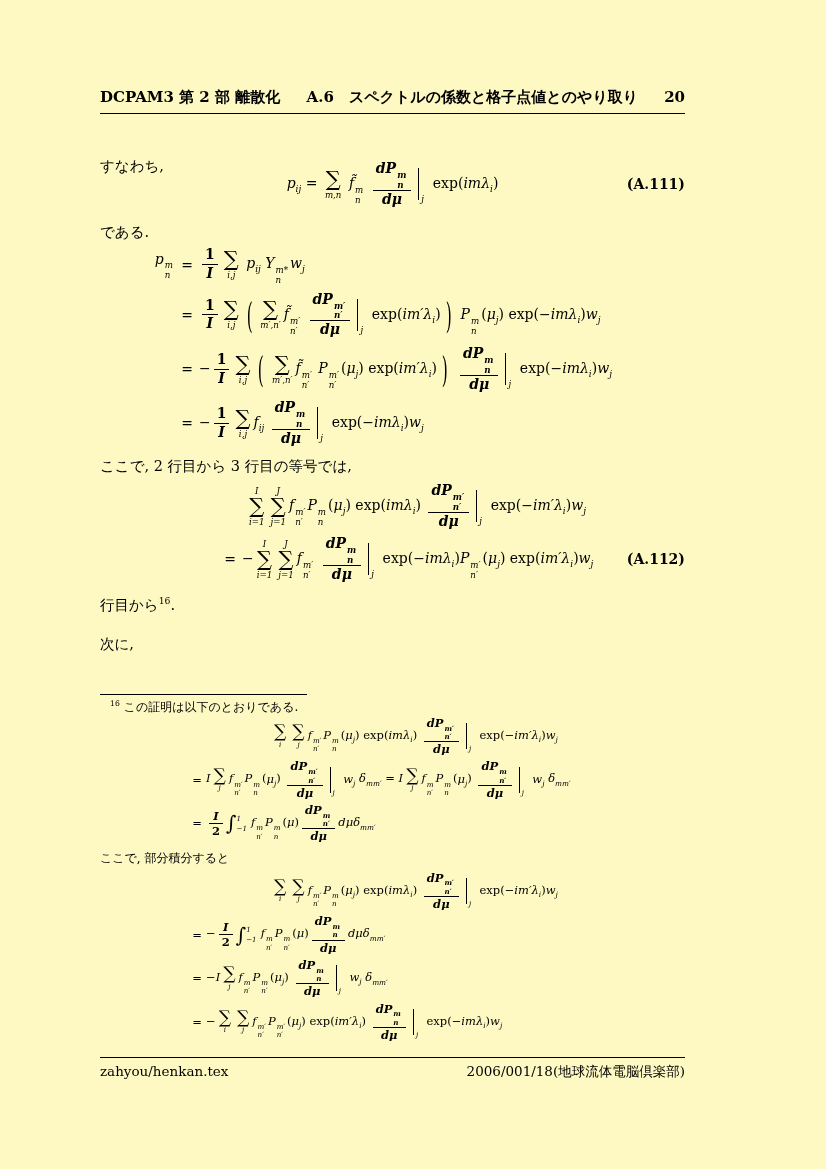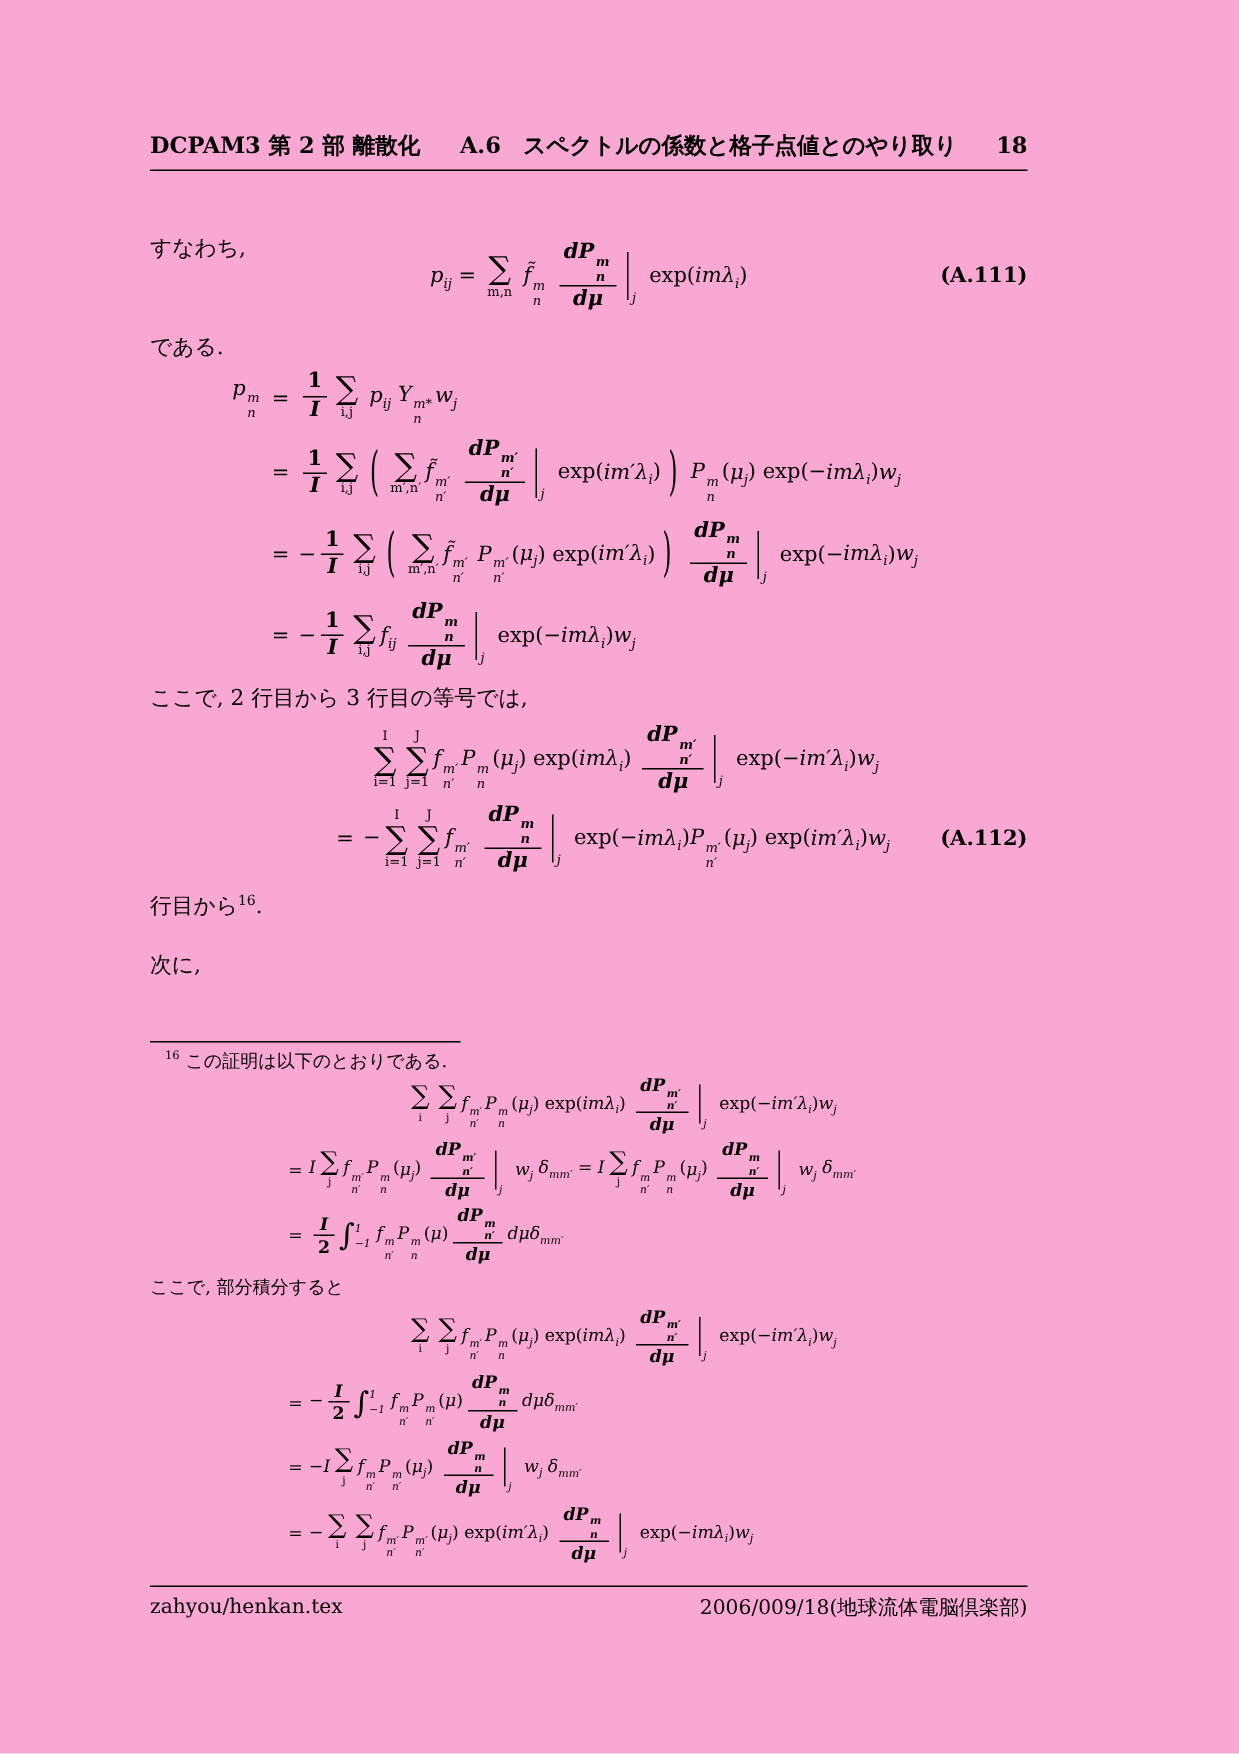--- a/index.html
+++ b/index.html
@@ -1,16 +1,16 @@
 <!DOCTYPE html>
 <html><head>
 <meta charset="utf-8">
 <style>
   html,body{margin:0;padding:0;background:#fff;}
-  .page{position:relative;width:826px;height:1169px;background:#f9a8d4;color:#000;
+  .page{position:relative;width:826px;height:1169px;background:#fef9c3;color:#000;
         font-family:"DejaVu Serif","Liberation Serif",serif;overflow:hidden;}
   .blk{position:absolute;left:100px;width:585px;}
 
   
   .header{top:88px;display:flex;align-items:baseline;font-weight:bold;font-size:15px;
           border-bottom:1.5px solid #000;padding-bottom:6px;}
   .hl{white-space:nowrap;}
   .hc{margin-left:auto;white-space:nowrap;}
   .hp{margin-left:26px;white-space:nowrap;}
 
@@ -21,21 +21,21 @@
   .m{font-size:14px;}
   .m i{font-style:italic;}
   sub{font-size:0.64em;}
   sup{font-size:0.64em;}
   .f{display:inline-block;vertical-align:middle;text-align:center;margin:0 3px;font-weight:bold;}
   .f>.x{display:block;line-height:1.25;padding:0 3px;border-bottom:1px solid #000;}
   .f>.y{display:block;line-height:1.25;padding:0 3px;}
   .sm{display:inline-flex;flex-direction:column;align-items:center;vertical-align:middle;
       margin:0 3px;line-height:1;font-style:normal;}
   .sm>.o{font-size:1.5em;line-height:1;}
-  .sm>.t,.sm>.b{font-size:0.62em;line-height:1.15;}
+  .sm>.t,.sm>.b{font-size:0.62em;line-height:1.15;font-style:italic;}
   .ss{display:inline-flex;flex-direction:column;align-items:flex-start;font-size:0.62em;
       line-height:1.15;vertical-align:-0.55em;margin:0 2px 0 1px;}
   .ss>span{font-style:italic;display:block;}
   .vr{display:inline-block;position:relative;width:1px;background:#000;height:2.3em;
       vertical-align:middle;margin:0 9px 0 4px;}
   .vr>.vj{position:absolute;left:3px;bottom:-0.4em;font-size:0.62em;font-style:italic;line-height:1;}
   .bp{display:inline-block;font-style:normal;transform:scaleY(2.5) scaleX(1.1);
       vertical-align:middle;margin:0 5px;line-height:1;}
   .ig{font-size:1.75em;font-style:normal;vertical-align:middle;line-height:0.8;display:inline-block;}
   .il{display:inline-flex;flex-direction:column;justify-content:space-between;height:2.5em;
@@ -73,21 +73,21 @@
   .ftr{margin-left:auto;white-space:nowrap;}
 </style>
 </head>
 <body>
 
 <div class="page">
 
   <div class="blk header">
     <span class="hl">DCPAM3 第 2 部 離散化</span>
     <span class="hc">A.6　スペクトルの係数と格子点値とのやり取り</span>
-    <span class="hp">18</span>
+    <span class="hp">20</span>
   </div>
 
   <div class="blk tblk" style="top:156px;">すなわち,</div>
 
   <div class="blk m eq" style="top:160px;">
     <div class="eqc"><i>p<sub>ij</sub></i> = <span class="sm">
           <span class="o">∑</span>
           <span class="b">m,n</span>
         </span> <i>f̃</i><span class="ss">
           <span>m</span>
@@ -369,16 +369,16 @@
             </span>(<i>μ<sub>j</sub></i>) exp(<i>im′λ<sub>i</sub></i>) <span class="f"><span class="x"><i>dP</i><span class="ss">
                   <span>m</span>
                   <span>n</span>
                 </span></span><span class="y"><i>dμ</i></span></span><span class="vr"><span class="vj">j</span></span> exp(−<i>imλ<sub>i</sub></i>)<i>w<sub>j</sub></i></span>
       </div>
     </div>
   </div>
 
   <div class="blk footer">
     <span class="ftl">zahyou/henkan.tex</span>
-    <span class="ftr">2006/009/18(地球流体電脳倶楽部)</span>
+    <span class="ftr">2006/001/18(地球流体電脳倶楽部)</span>
   </div>
 
 </div>
 
 </body></html>

